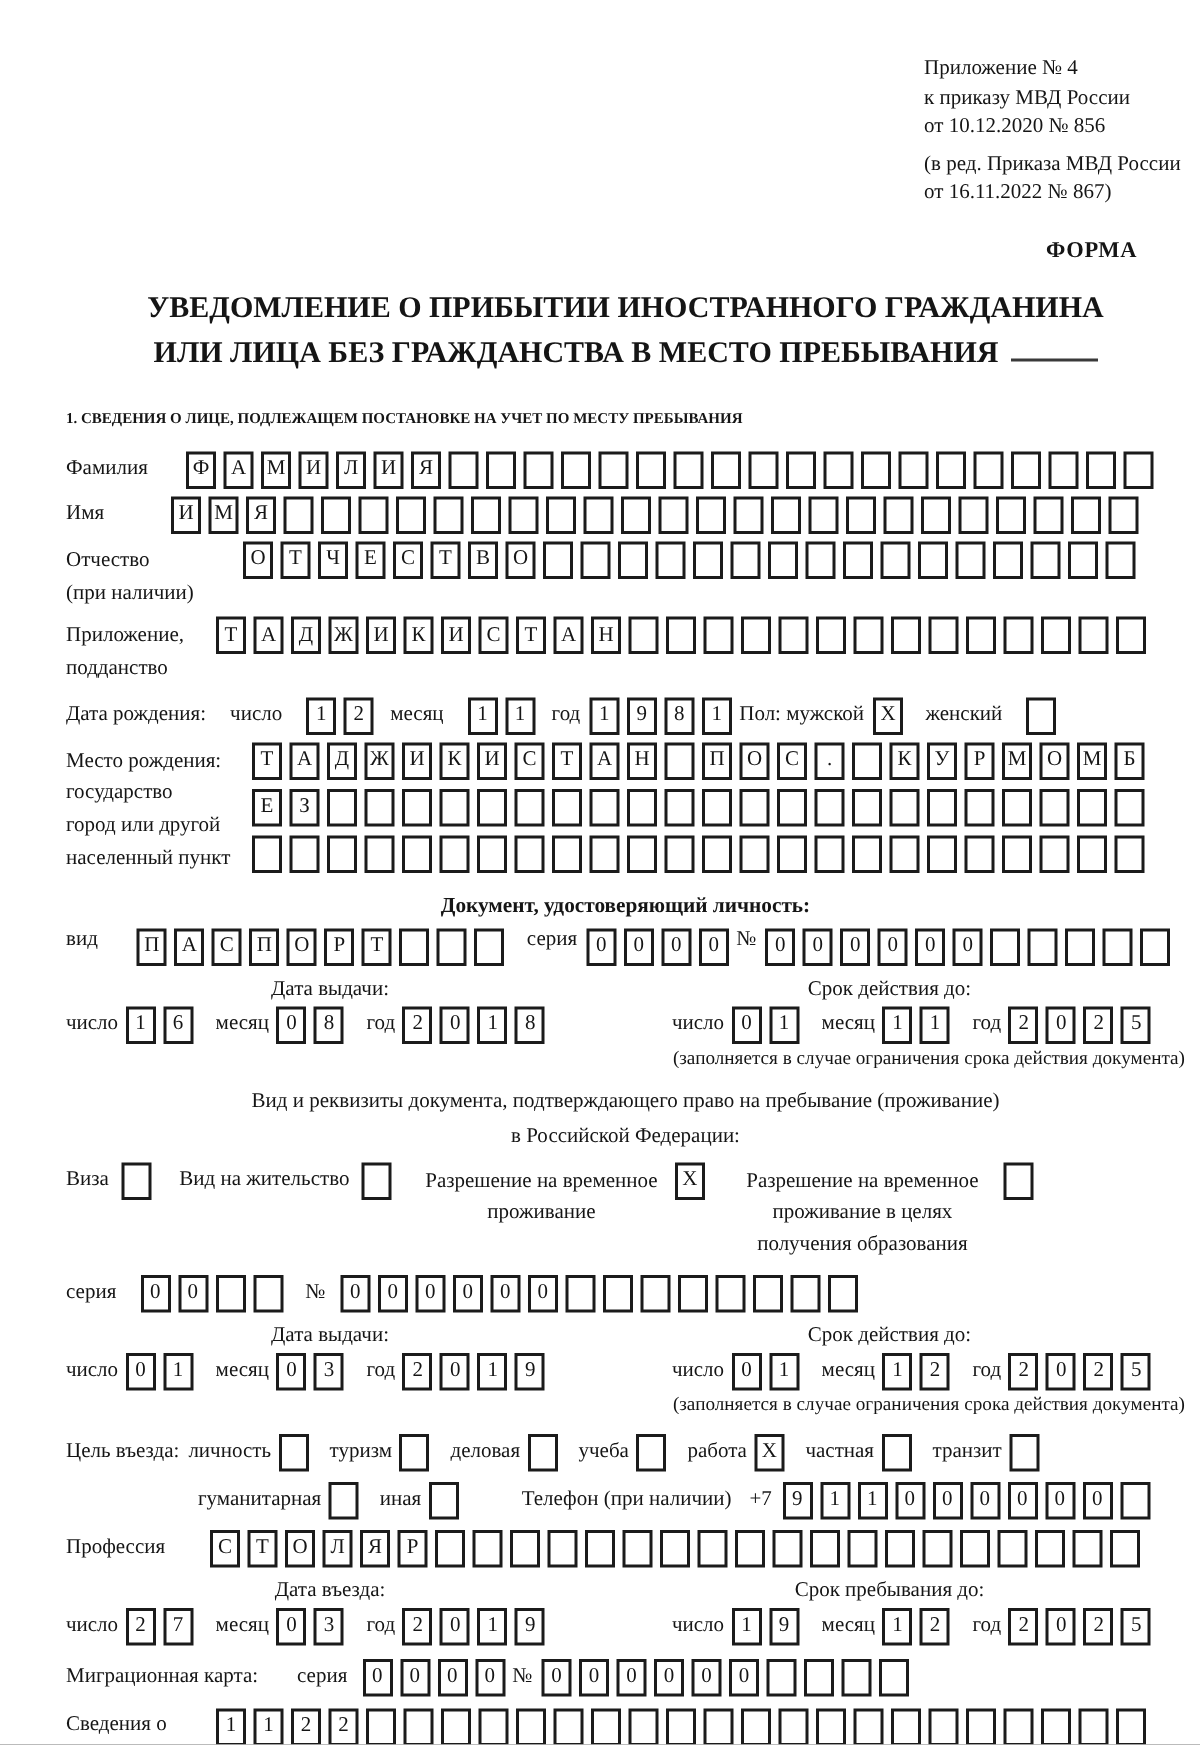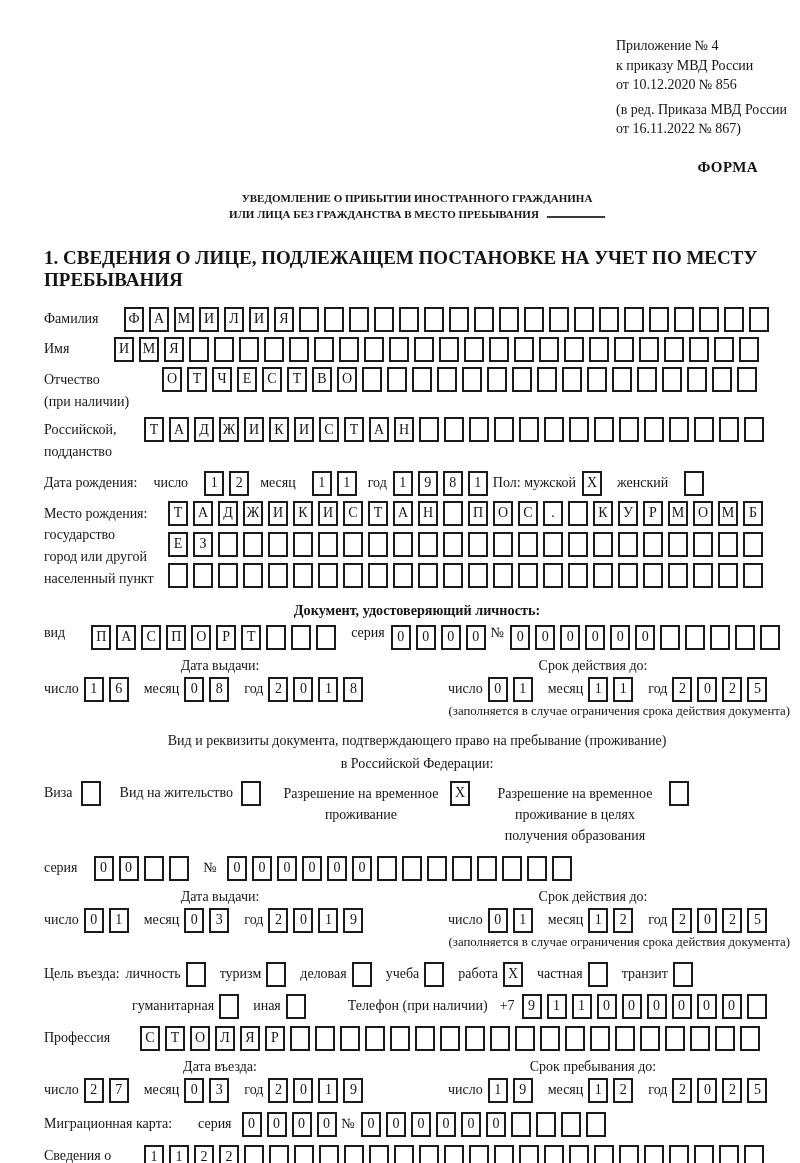--- a/index.html
+++ b/index.html
@@ -5,23 +5,23 @@
   * { box-sizing: border-box; }
   html,body { margin:0; padding:0; background:#888; }
   .page {
     width:800px; height:1163px; background:#ffffff; margin:0 auto;
     font-family:"Liberation Serif","DejaVu Serif",serif;
     font-size:14px; color:#151515; padding:36px 10px 0 44px; overflow:hidden;
   }
   .appendix { margin-left:572px; line-height:1.4; font-size:14px; }
   .appendix .amend { margin-top:5px; }
   .forma { text-align:right; padding-right:32px; font-weight:bold; margin-top:20px; font-size:15px; letter-spacing:.4px; }
-  .title { text-align:center; font-weight:bold; font-size:11px; line-height:1.5; margin-top:14px; }
+  .title { text-align:center; font-weight:bold; font-size:20px; line-height:1.5; margin-top:14px; }
   .title-underline { display:inline-block; width:58px; border-bottom:2.5px solid #3a3a3a; height:10px; margin-left:8px; }
-  .section-heading { font-weight:bold; font-size:19px; margin-top:24px; margin-bottom:16px; }
+  .section-heading { font-weight:bold; font-size:10px; margin-top:24px; margin-bottom:16px; }
 
   .row { display:flex; align-items:flex-start; margin-bottom:5px; white-space:nowrap; }
   .lbl { padding-top:4px; flex:0 0 auto; }
   .lbl2 { line-height:1.55; padding-top:2px; }
   .cells { display:flex; flex:0 0 auto; }
   .cell {
     flex:0 0 20px; width:20px; height:25px; border:2px solid #1b1b1b;
     margin-right:5px; display:inline-flex; align-items:center; justify-content:center;
     font-size:14px; background:#fff;
   }
@@ -172,21 +172,21 @@
         <span class="cell"></span>
         <span class="cell"></span>
         <span class="cell"></span>
         <span class="cell"></span>
         <span class="cell"></span>
       </span>
   </div>
 
   <div class="row">
     <span class="lbl lbl2" style="width:100px">
-      <div>Российской,</div>
+      <div>Приложение,</div>
       <div>подданство</div>
     </span>
     <span class="cells">
         <span class="cell">Т</span>
         <span class="cell">А</span>
         <span class="cell">Д</span>
         <span class="cell">Ж</span>
         <span class="cell">И</span>
         <span class="cell">К</span>
         <span class="cell">И</span>

